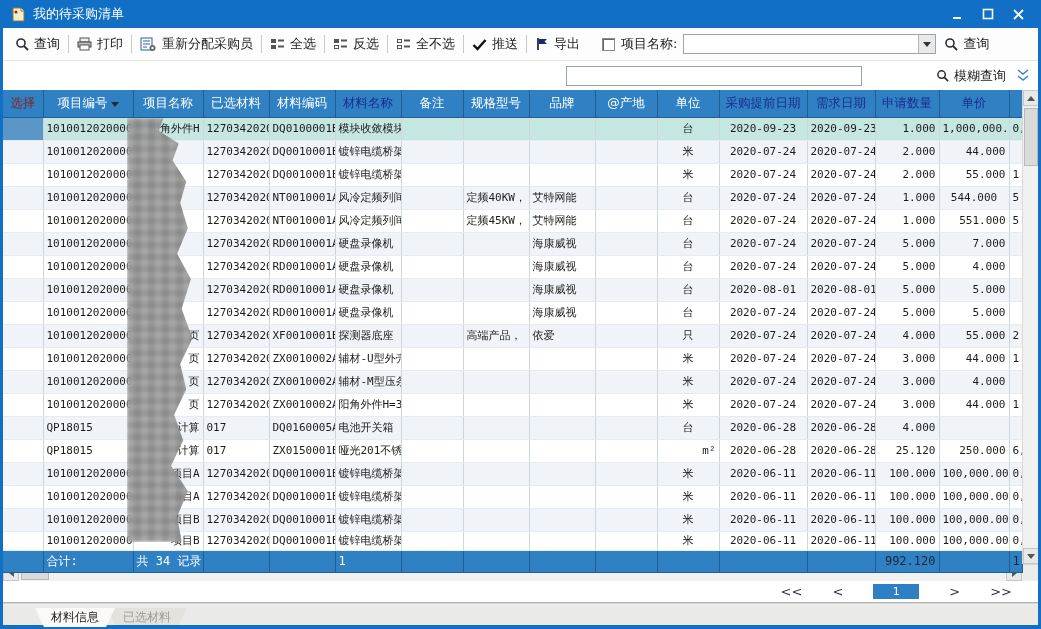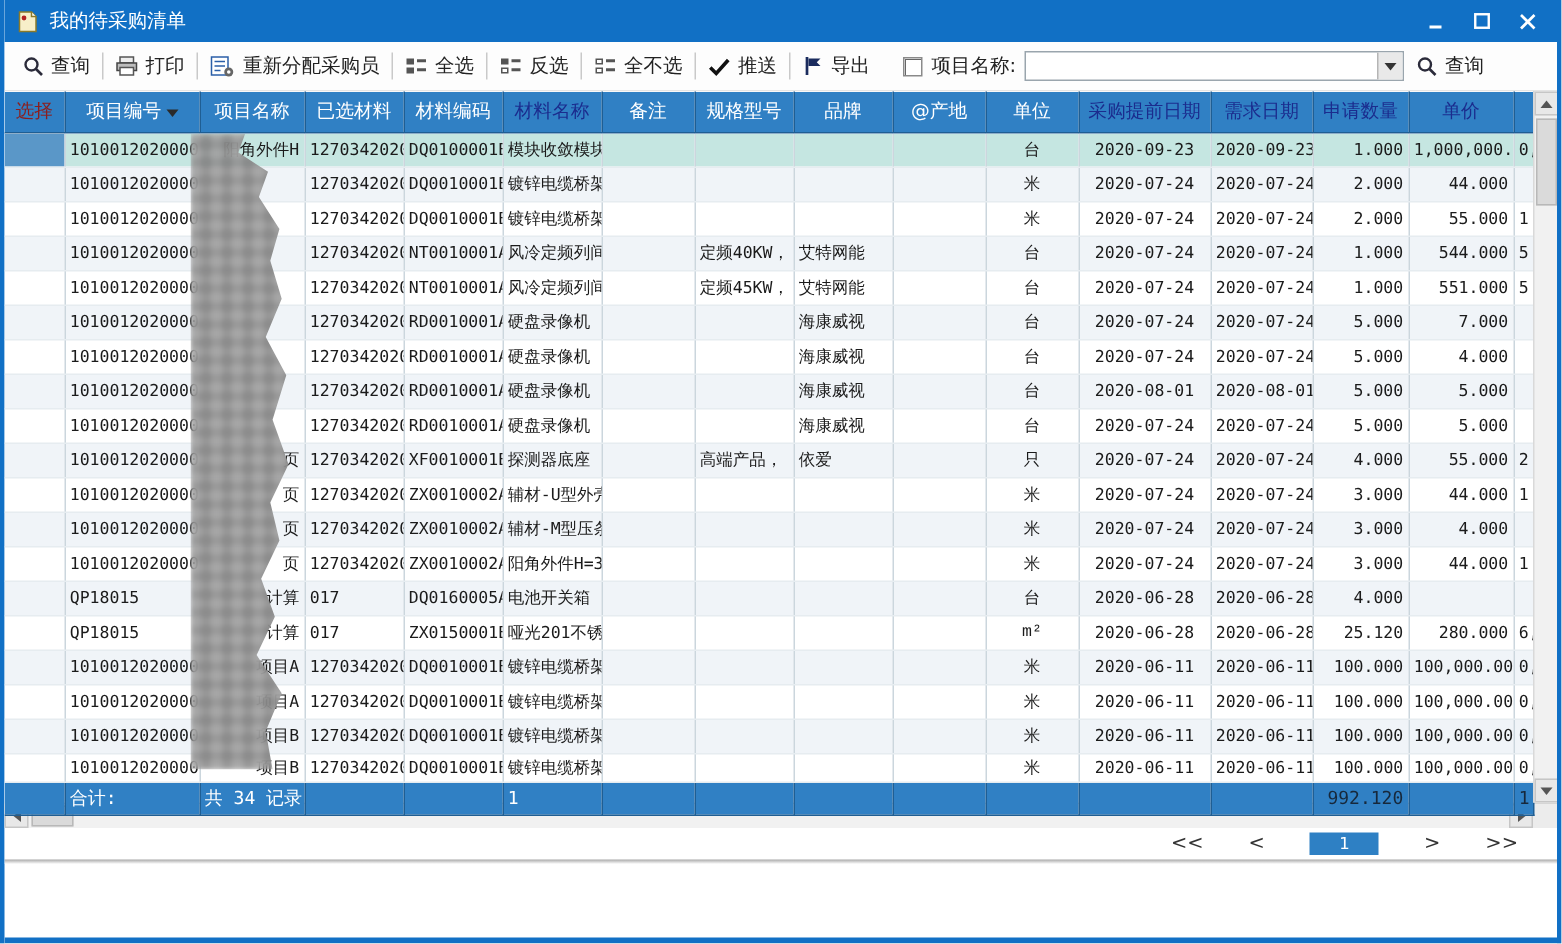--- a/index.html
+++ b/index.html
@@ -215,20 +215,37 @@
       <span>
           <svg width="14" height="14" viewBox="0 0 14 14">
             <circle cx="6" cy="6" r="4" fill="none" stroke="#2B2B3A" stroke-width="1.6"></circle>
             <path d="M9 9l4 4" stroke="#2B2B3A" stroke-width="1.8"></path>
           </svg>
         </span>
       <span>查询</span>
     </span>
   </div>
 
+  <div class="filter2">
+    <input class="f2-input" value="" style="">
+    <span class="tb-item" style="padding:0;">
+      <span>
+          <svg width="13" height="13" viewBox="0 0 14 14">
+            <circle cx="6" cy="6" r="4" fill="none" stroke="#2B2B3A" stroke-width="1.6"></circle>
+            <path d="M9 9l4 4" stroke="#2B2B3A" stroke-width="1.8"></path>
+          </svg>
+        </span>
+      <span>模糊查询</span>
+    </span>
+    <span class="blue-chevrons">
+      <svg width="14" height="13" viewBox="0 0 14 13">
+          <path d="M2 1l5 4 5-4M2 7l5 4 5-4" fill="none" stroke="#3D85C6" stroke-width="1.6"></path>
+        </svg>
+    </span>
+  </div>
 
   <div class="grid-area">
     <table class="grid" id="grid-table">
         <colgroup>
           <col style="width: 40px;">
           <col style="width: 90px;">
           <col style="width: 70px;">
           <col style="width: 66px;">
           <col style="width: 66px;">
           <col style="width: 66px;">
@@ -326,21 +343,21 @@
             <td style="text-align: left;">NT0010001A0</td>
             <td style="text-align: left;">风冷定频列间</td>
             <td style="text-align: left;"></td>
             <td style="text-align: left;">定频40KW，</td>
             <td style="text-align: left;">艾特网能</td>
             <td style="text-align: left;"></td>
             <td style="text-align: center;">台</td>
             <td style="text-align: center;">2020-07-24</td>
             <td style="text-align: center;">2020-07-24</td>
             <td style="text-align: right;">1.000</td>
-            <td style="text-align: right;">544.000</td>
+            <td style="text-align: center;">544.000</td>
             <td style="text-align: left;">5</td>
           </tr>
           <tr>
             <td style="text-align: center;"></td>
             <td style="text-align: left;">10100120200001</td>
             <td style="text-align: right;"></td>
             <td style="text-align: left;">12703420200</td>
             <td style="text-align: left;">NT0010001A0</td>
             <td style="text-align: left;">风冷定频列间</td>
             <td style="text-align: left;"></td>
@@ -520,25 +537,25 @@
             <td style="text-align: center;"></td>
             <td style="text-align: left;">QP18015</td>
             <td style="text-align: right;">计算</td>
             <td style="text-align: left;">017</td>
             <td style="text-align: left;">ZX0150001B0</td>
             <td style="text-align: left;">哑光201不锈钢</td>
             <td style="text-align: left;"></td>
             <td style="text-align: left;"></td>
             <td style="text-align: left;"></td>
             <td style="text-align: left;"></td>
-            <td style="text-align: center; font-family: Liberation Mono, monospace;">m²</td>
+            <td style="text-align: right; font-family: Liberation Mono, monospace;">m²</td>
             <td style="text-align: center;">2020-06-28</td>
             <td style="text-align: center;">2020-06-28</td>
             <td style="text-align: right;">25.120</td>
-            <td style="text-align: right;">280.000</td>
+            <td style="text-align: right;">250.000</td>
             <td style="text-align: left;">6,2</td>
           </tr>
           <tr class="row-alt">
             <td style="text-align: center;"></td>
             <td style="text-align: left;">10100120200001</td>
             <td style="text-align: right;">项目A</td>
             <td style="text-align: left;">12703420200</td>
             <td style="text-align: left;">DQ0010001B0</td>
             <td style="text-align: left;">镀锌电缆桥架</td>
             <td style="text-align: left;"></td>
@@ -654,15 +671,19 @@
   <div class="pager">
     <span>&lt;&lt;</span>
     <span>&lt;</span>
     <span class="page-num">1</span>
     <span>&gt;</span>
     <span>&gt;&gt;</span>
   </div>
 
   <div class="divider"></div>
 
+  <div class="statusbar">
+    <span class="tab active">材料信息</span>
+    <span class="tab inactive">已选材料</span>
+  </div>
 
   <div class="bottomedge"></div>
 </div>
 
 </body></html>

